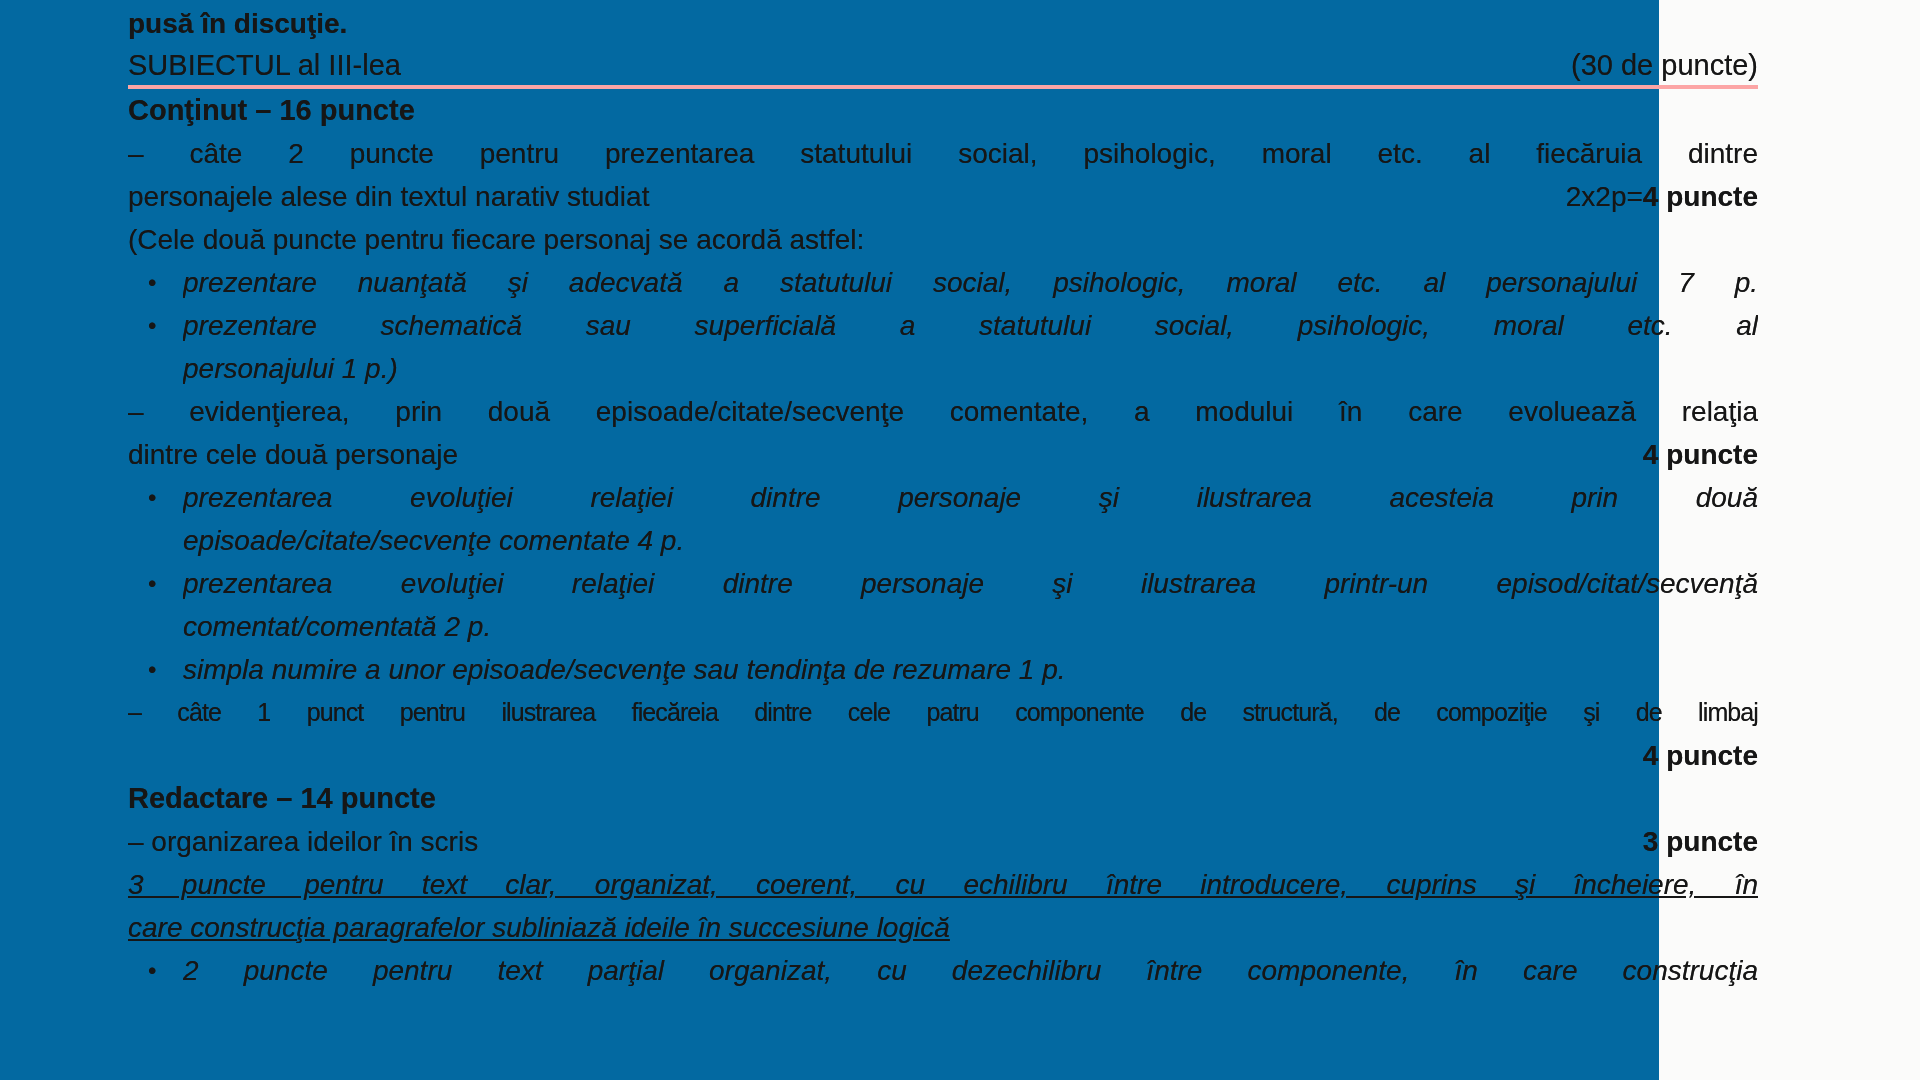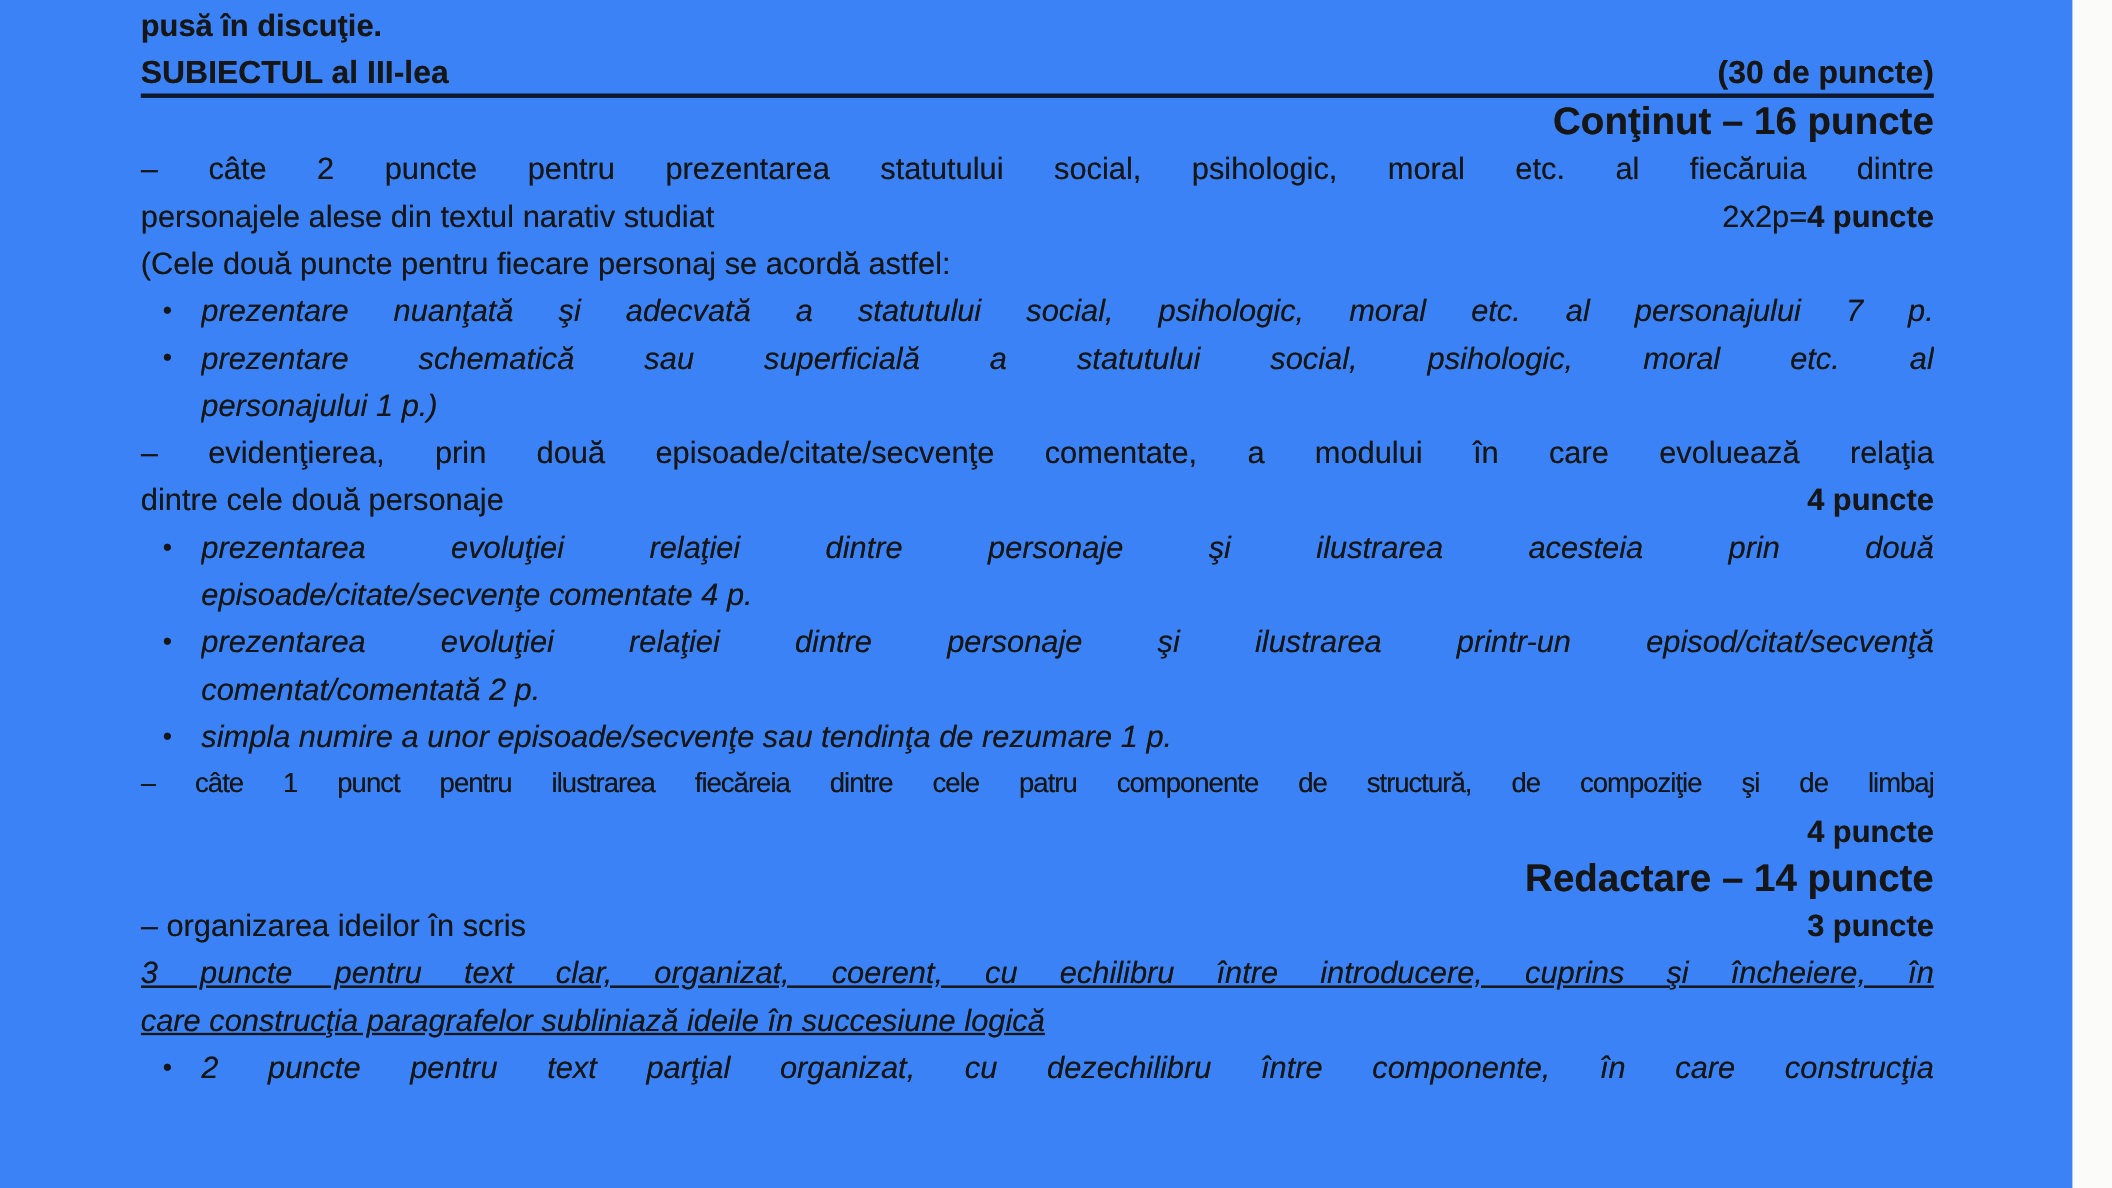--- a/index.html
+++ b/index.html
@@ -5,23 +5,23 @@
   html, body {
     margin: 0;
     padding: 0;
     background: #fbfbfa;
     width: 1920px;
     height: 1080px;
     overflow: hidden;
   }
   .page {
     position: relative;
-    width: 1884px;
+    width: 1659px;
     height: 1080px;
-    background: #3b82f6;
+    background: #0369a1;
     font-family: "Liberation Sans", "DejaVu Sans", sans-serif;
     color: #161616;
   }
   .doc {
     position: absolute;
     left: 128px;
     top: 2px;
     width: 1630px;
     font-size: 28px;
     line-height: 43px;
@@ -43,28 +43,28 @@
     display: flex;
     justify-content: space-between;
     align-items: flex-start;
     height: 43px;
     overflow: hidden;
   }
   .row .right { white-space: nowrap; }
   .subject-row {
     display: flex;
     justify-content: space-between;
-    align-items: flex-start;
+    align-items: center;
     height: 40px;
-    border-bottom: 4px solid #0f172a;
+    border-bottom: 4px solid #fca5a5;
     margin-bottom: 3px;
-    font-weight: bold;
+    font-weight: normal;
     font-size: 29px;
   }
-  .heading { font-weight: bold; font-size: 35px; height: 43px; overflow: hidden; text-align: right; }
+  .heading { font-weight: bold; font-size: 29px; height: 43px; overflow: hidden; }
   .bullet { display: flex; }
   .bullet .marker {
     width: 55px;
     padding-left: 20px;
     box-sizing: border-box;
     flex: 0 0 55px;
     font-size: 24px;
   }
   .bullet .bcontent { flex: 1 1 auto; font-style: italic; }
   .cond { letter-spacing: -0.9px; font-size: 25px; }

